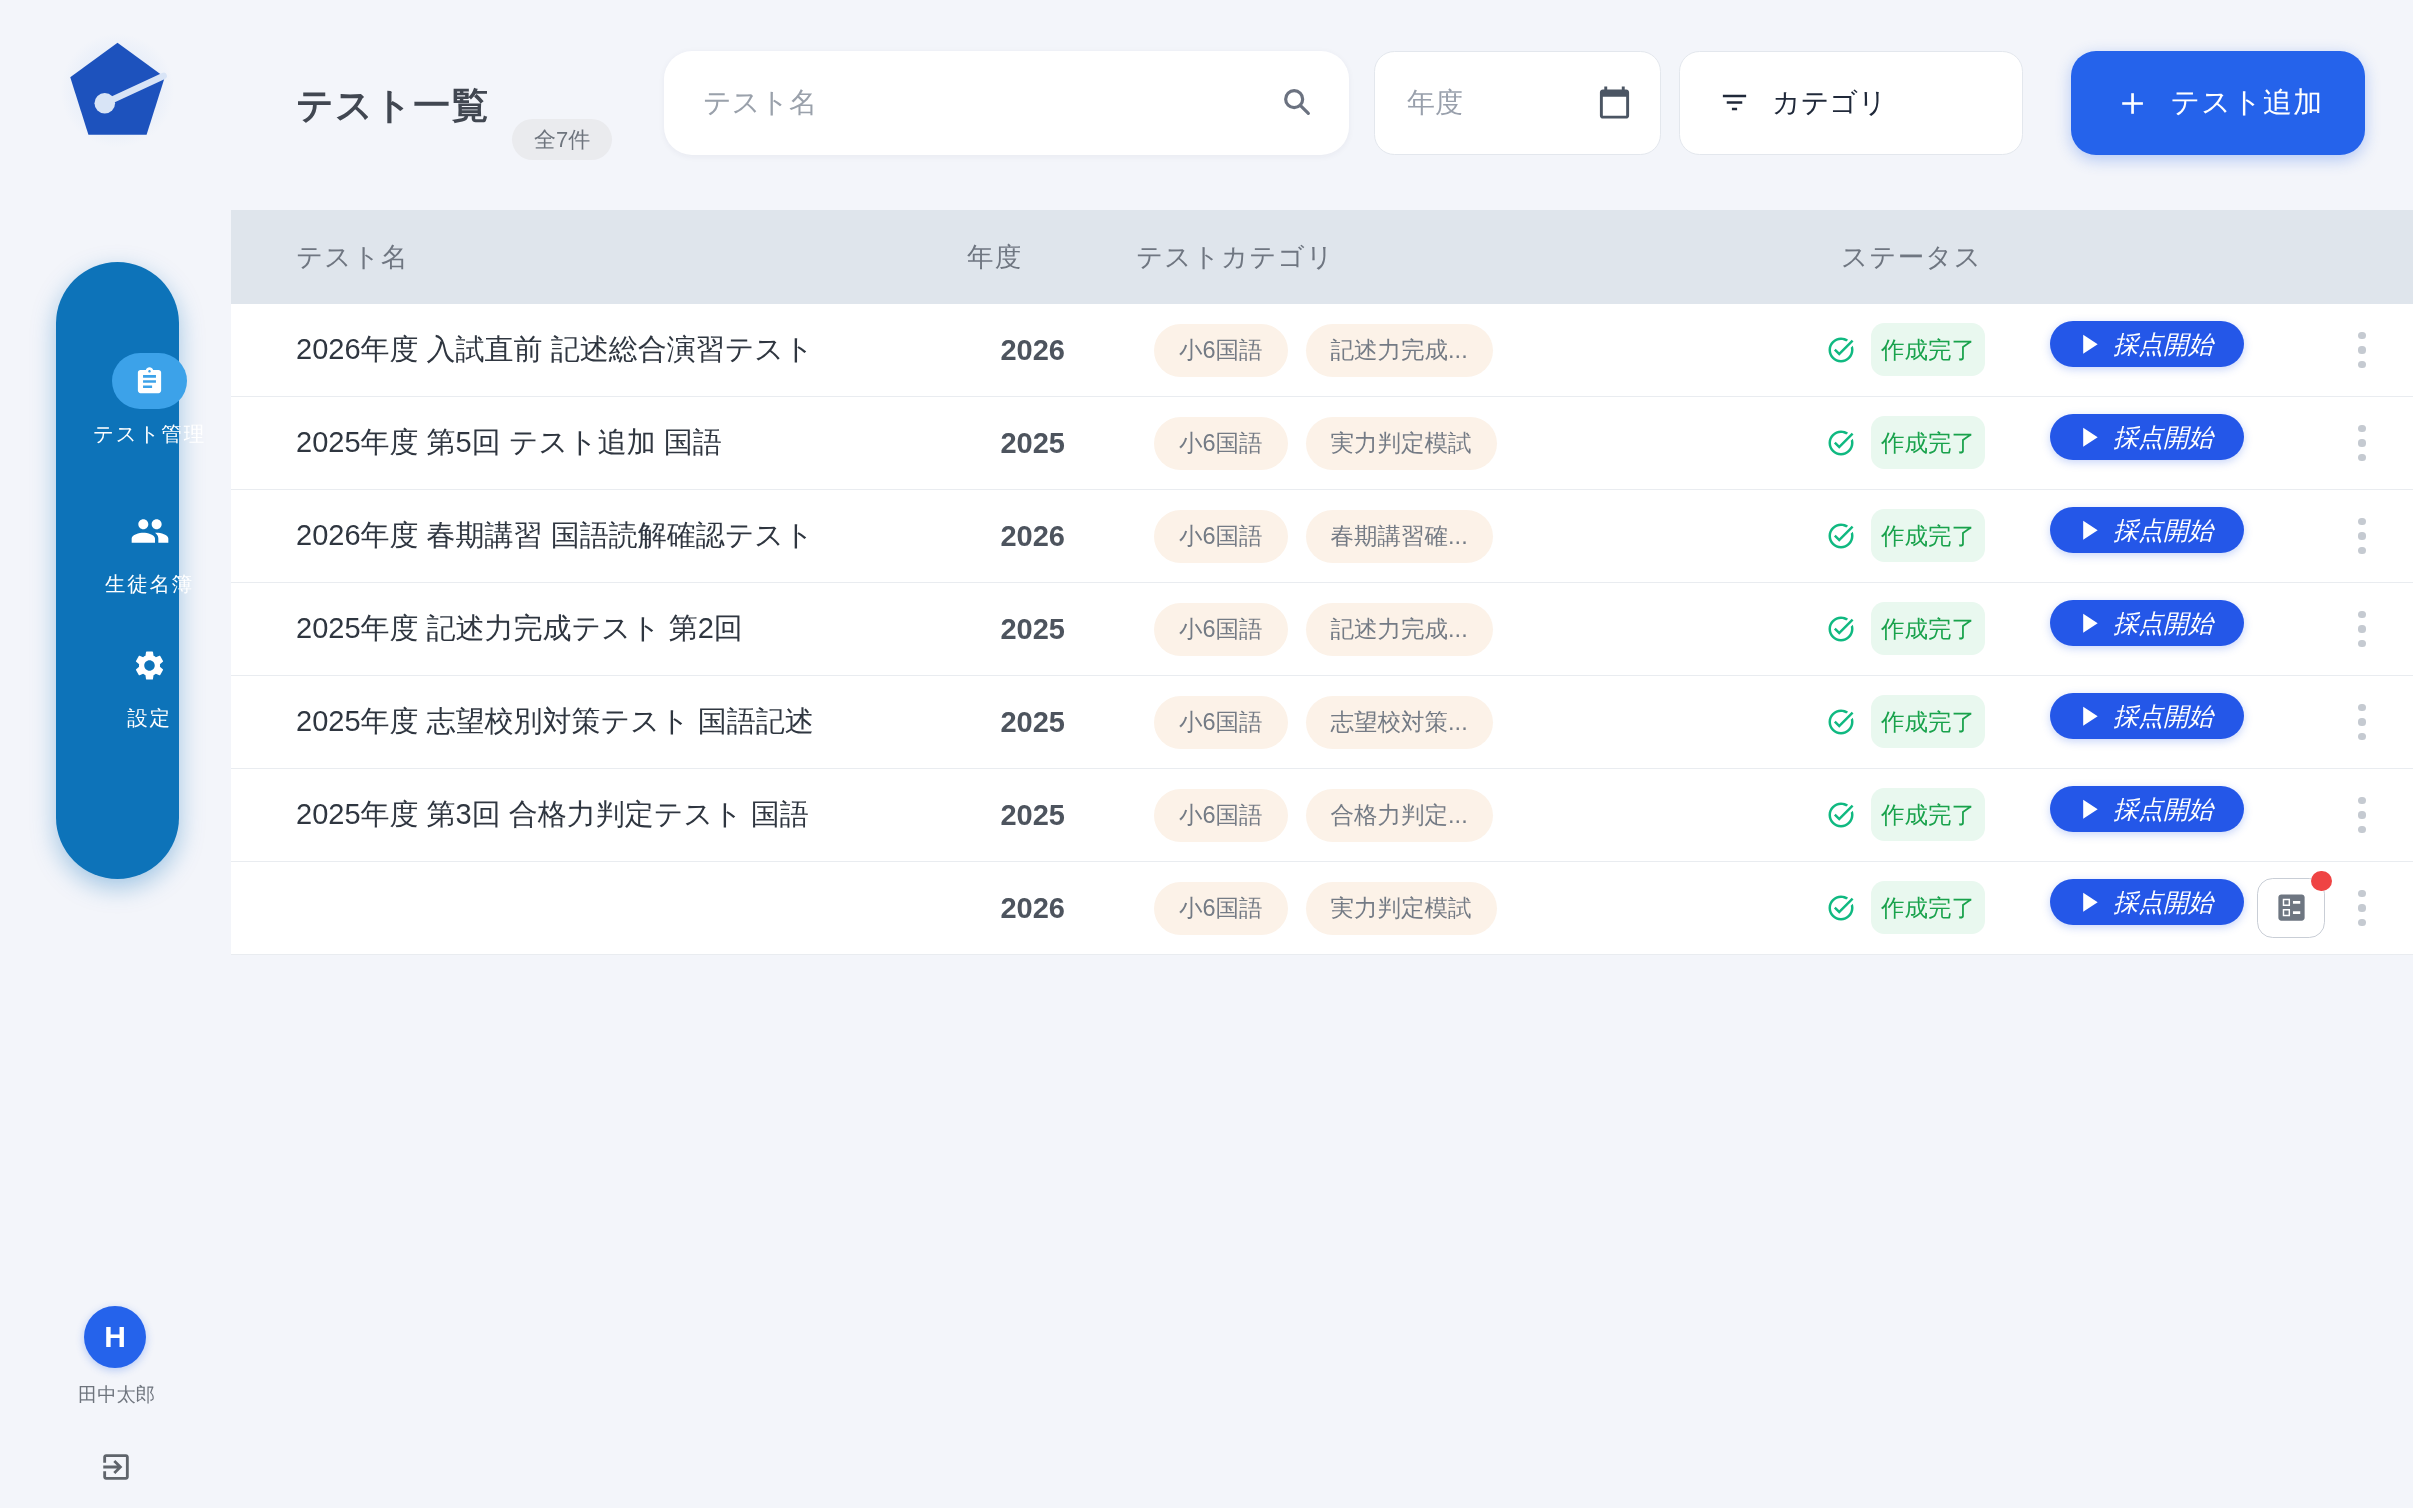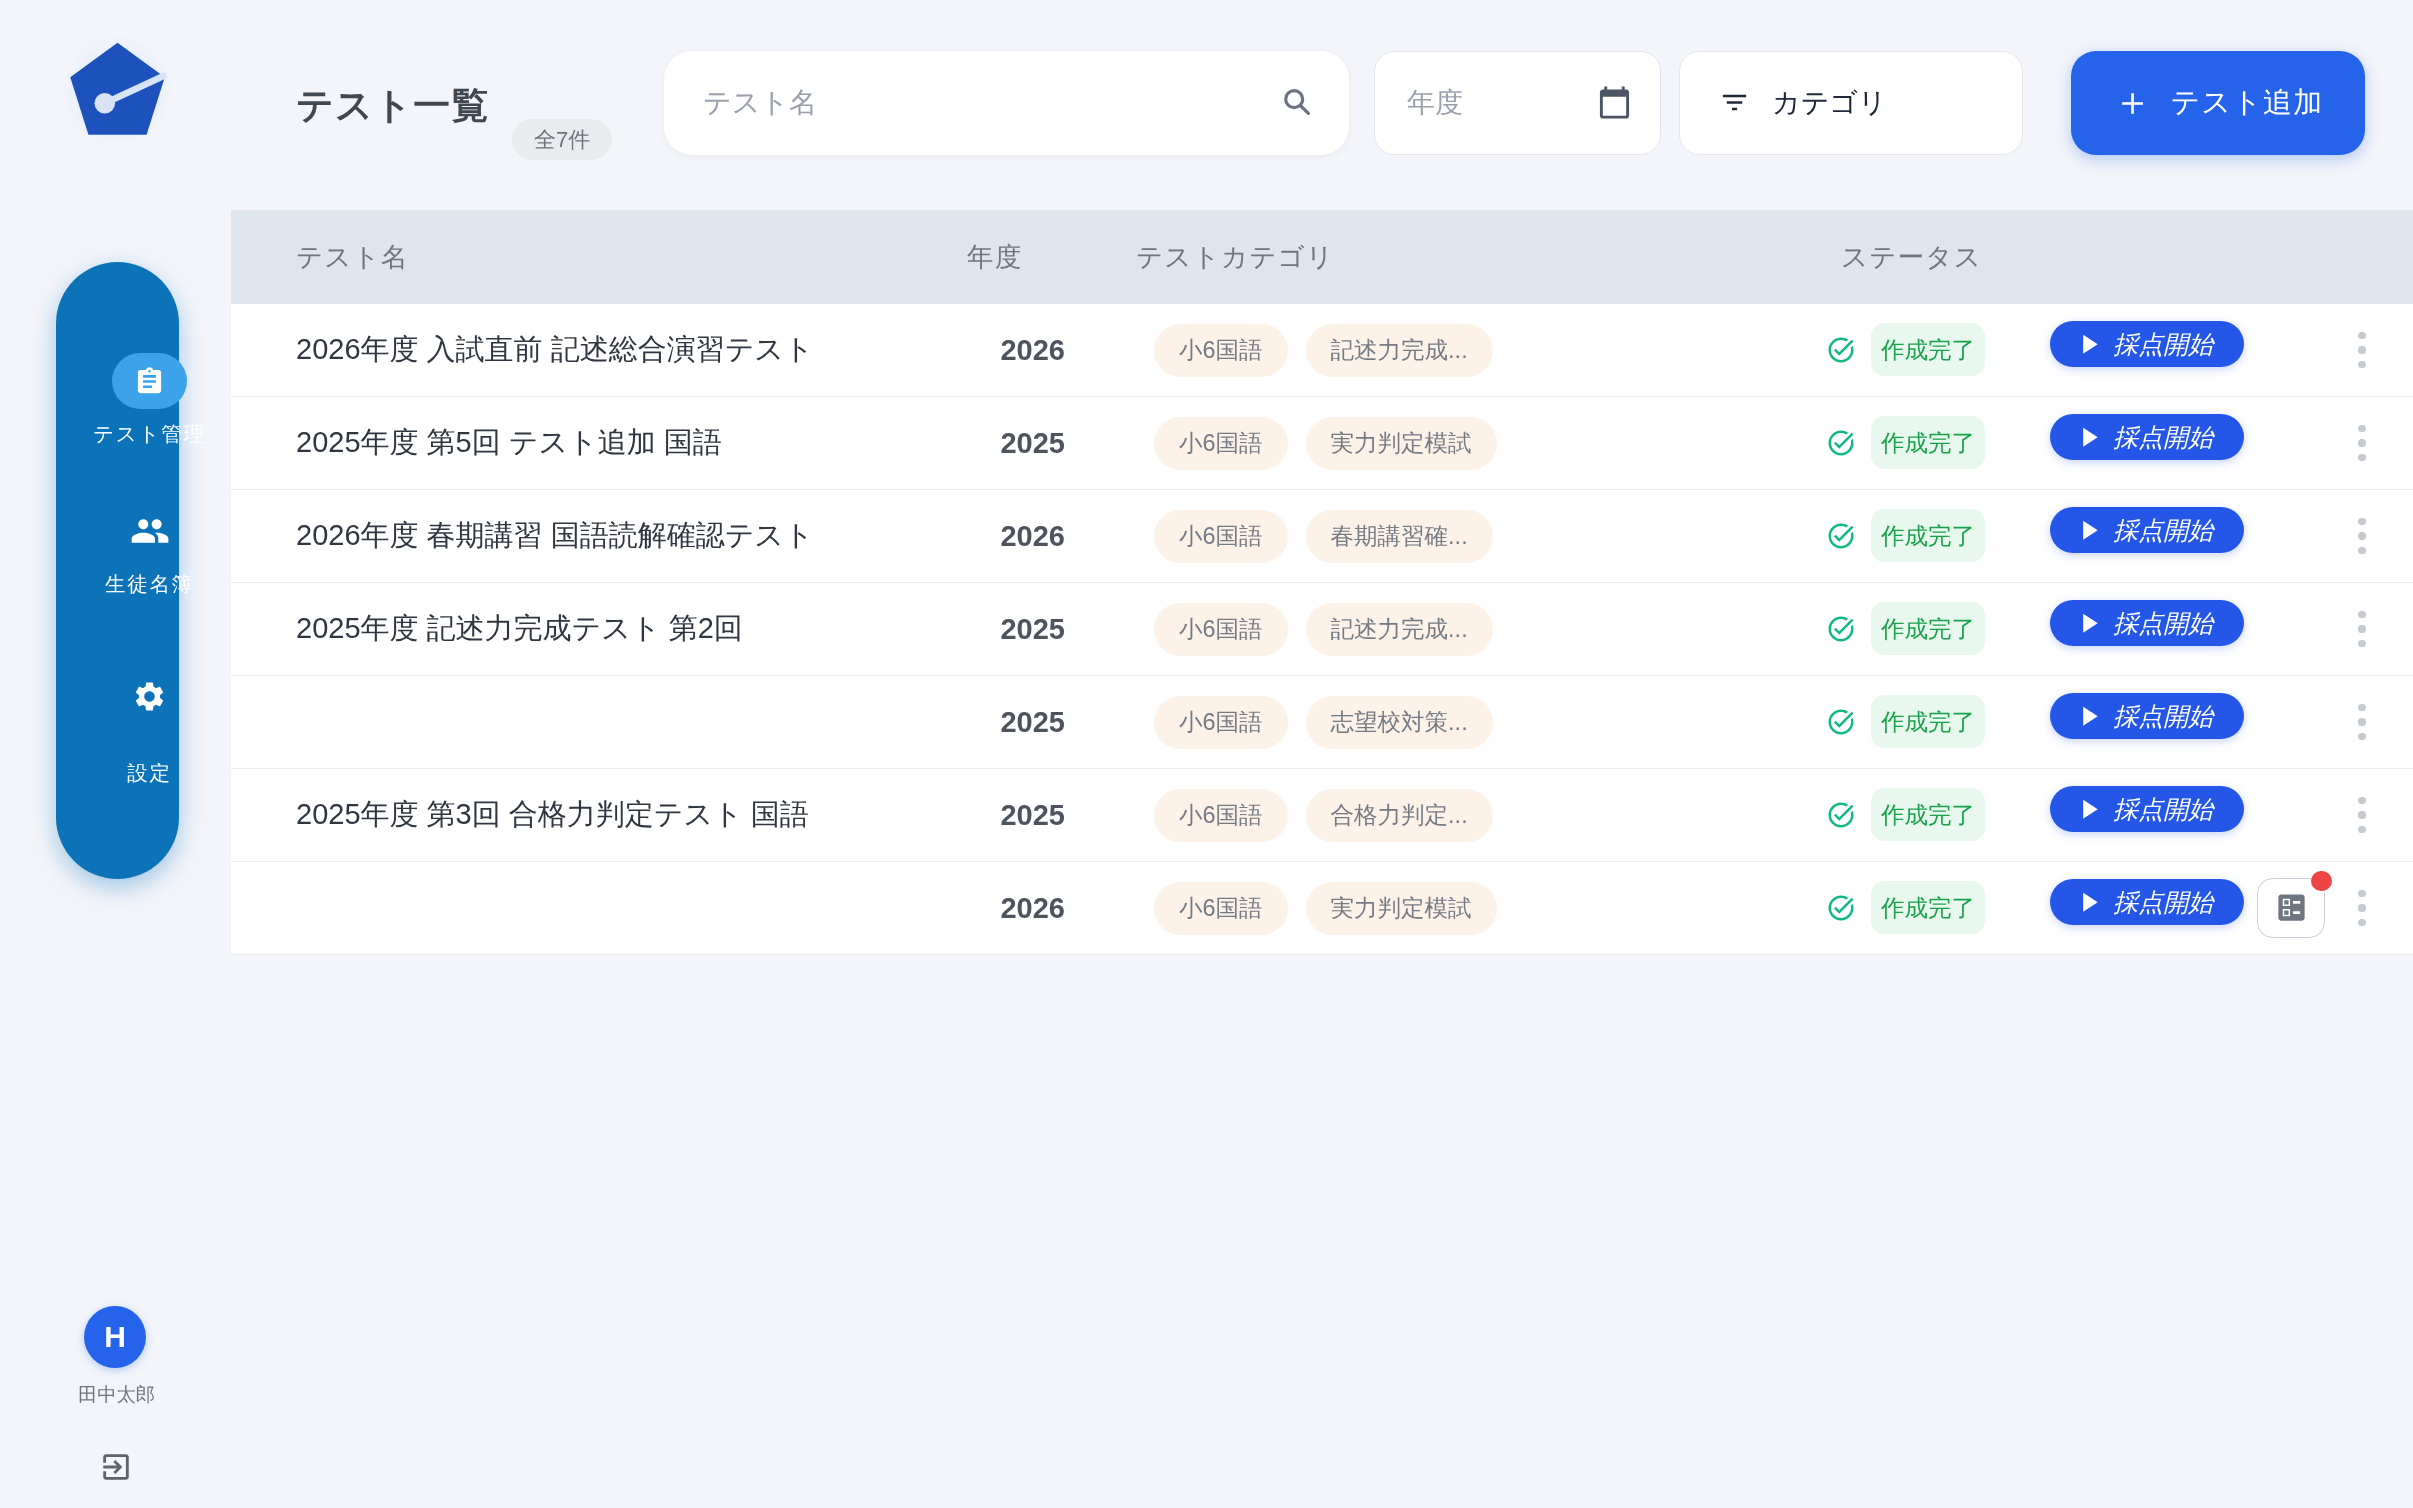--- a/index.html
+++ b/index.html
@@ -74,21 +74,21 @@
   .kebab{position:absolute;left:2119px;top:0;height:92px;width:24px;display:flex;flex-direction:column;
     align-items:center;justify-content:center;gap:7.2px;cursor:pointer;}
   .kebab i{width:7.2px;height:7.2px;border-radius:50%;background:#c5cad1;}
 
   
   .sidebar{left:56px;top:262px;width:123px;height:617px;border-radius:62px;background:#0d73b9;
     box-shadow:0 8.4px 24px rgba(10,110,185,.35);}
   .side-item{position:absolute;left:0;width:123px;display:flex;flex-direction:column;align-items:center;cursor:pointer;padding-left:32px;}
   .side-pill{width:75px;height:56px;border-radius:28px;background:#3ca2e9;display:flex;align-items:center;justify-content:center;}
   .side-label{margin-top:11px;color:#fff;font-size:20.5px;letter-spacing:1.8px;white-space:nowrap;}
-  .si-1{top:91px;} .si-2{top:241px;} .si-3{top:406px;gap:24px;}
+  .si-1{top:91px;} .si-2{top:241px;} .si-3{top:375px;}
   .side-icon-plain{height:56px;display:flex;align-items:center;justify-content:center;}
 
   
   .avatar{left:84px;top:1306px;width:62px;height:62px;border-radius:50%;background:#2563eb;
     display:flex;align-items:center;justify-content:center;color:#fff;font-size:30px;font-weight:700;
     box-shadow:0 2.4px 8.4px rgba(37,99,235,.3);cursor:pointer;}
   .user-name{left:56px;top:1381px;width:121px;text-align:center;font-size:19.3px;color:#6e747d;}
   .logout{left:97px;top:1448px;width:37px;height:37px;display:flex;align-items:center;justify-content:center;cursor:pointer;}
 </style>
 </head>
@@ -248,20 +248,21 @@
     </div>
 
     <div class="kebab">
           <i></i>
           <i></i>
           <i></i>
         </div>
   </div>
 
   <div class="trow">
+    <div class="cell-name">2025年度 志望校別対策テスト 国語記述</div>
     <div class="cell-year">2025</div>
     <div class="cell-chips">
           <span class="chip">小6国語</span>
           <span class="chip">志望校対策...</span>
         </div>
     <div class="cell-check">
       <svg width="30" height="30" viewBox="0 0 24 24" fill="#10b981">
         <path d="M22 5.18L10.59 16.6l-4.24-4.24 1.41-1.41 2.83 2.83 10-10L22 5.18zm-2.21 5.04c.13.57.21 1.17.21 1.78 0 4.42-3.58 8-8 8s-8-3.58-8-8 3.58-8 8-8c1.58 0 3.04.46 4.28 1.25l1.44-1.44C16.1 2.67 14.13 2 12 2 6.48 2 2 6.48 2 12s4.48 10 10 10 10-4.48 10-10c0-1.19-.22-2.33-.6-3.39l-1.61 1.61z"></path>
       </svg>
     </div>

